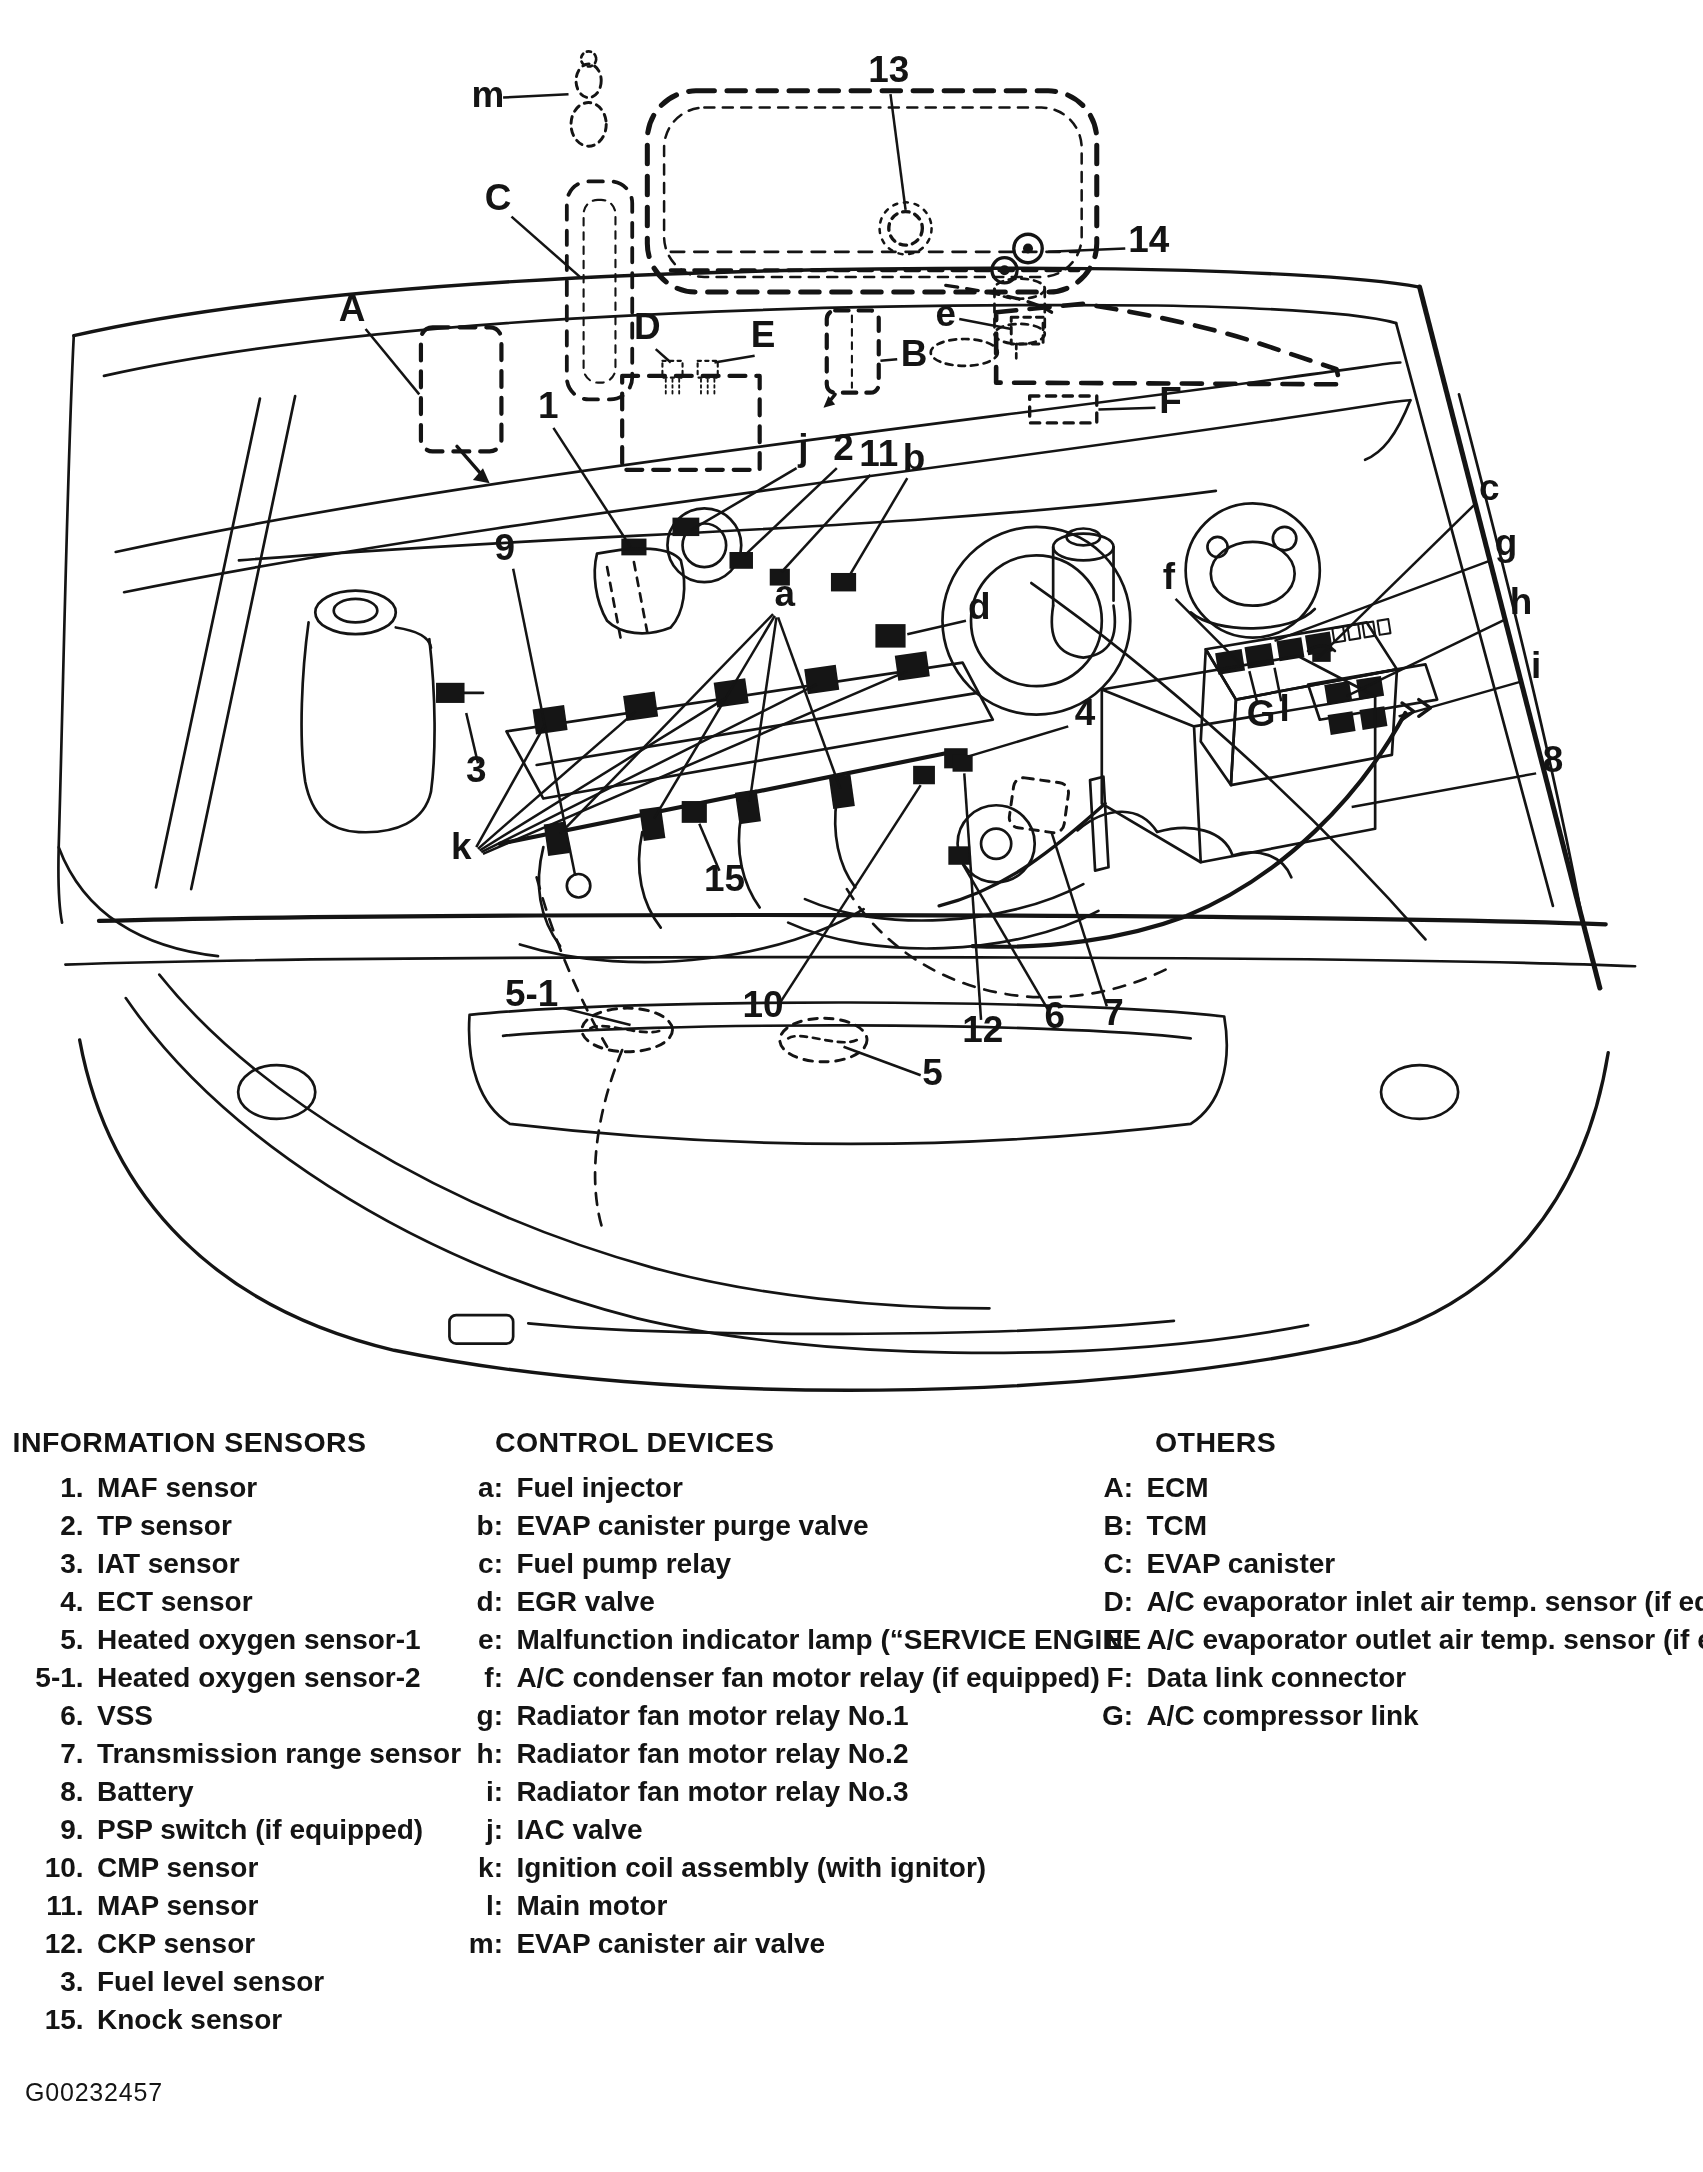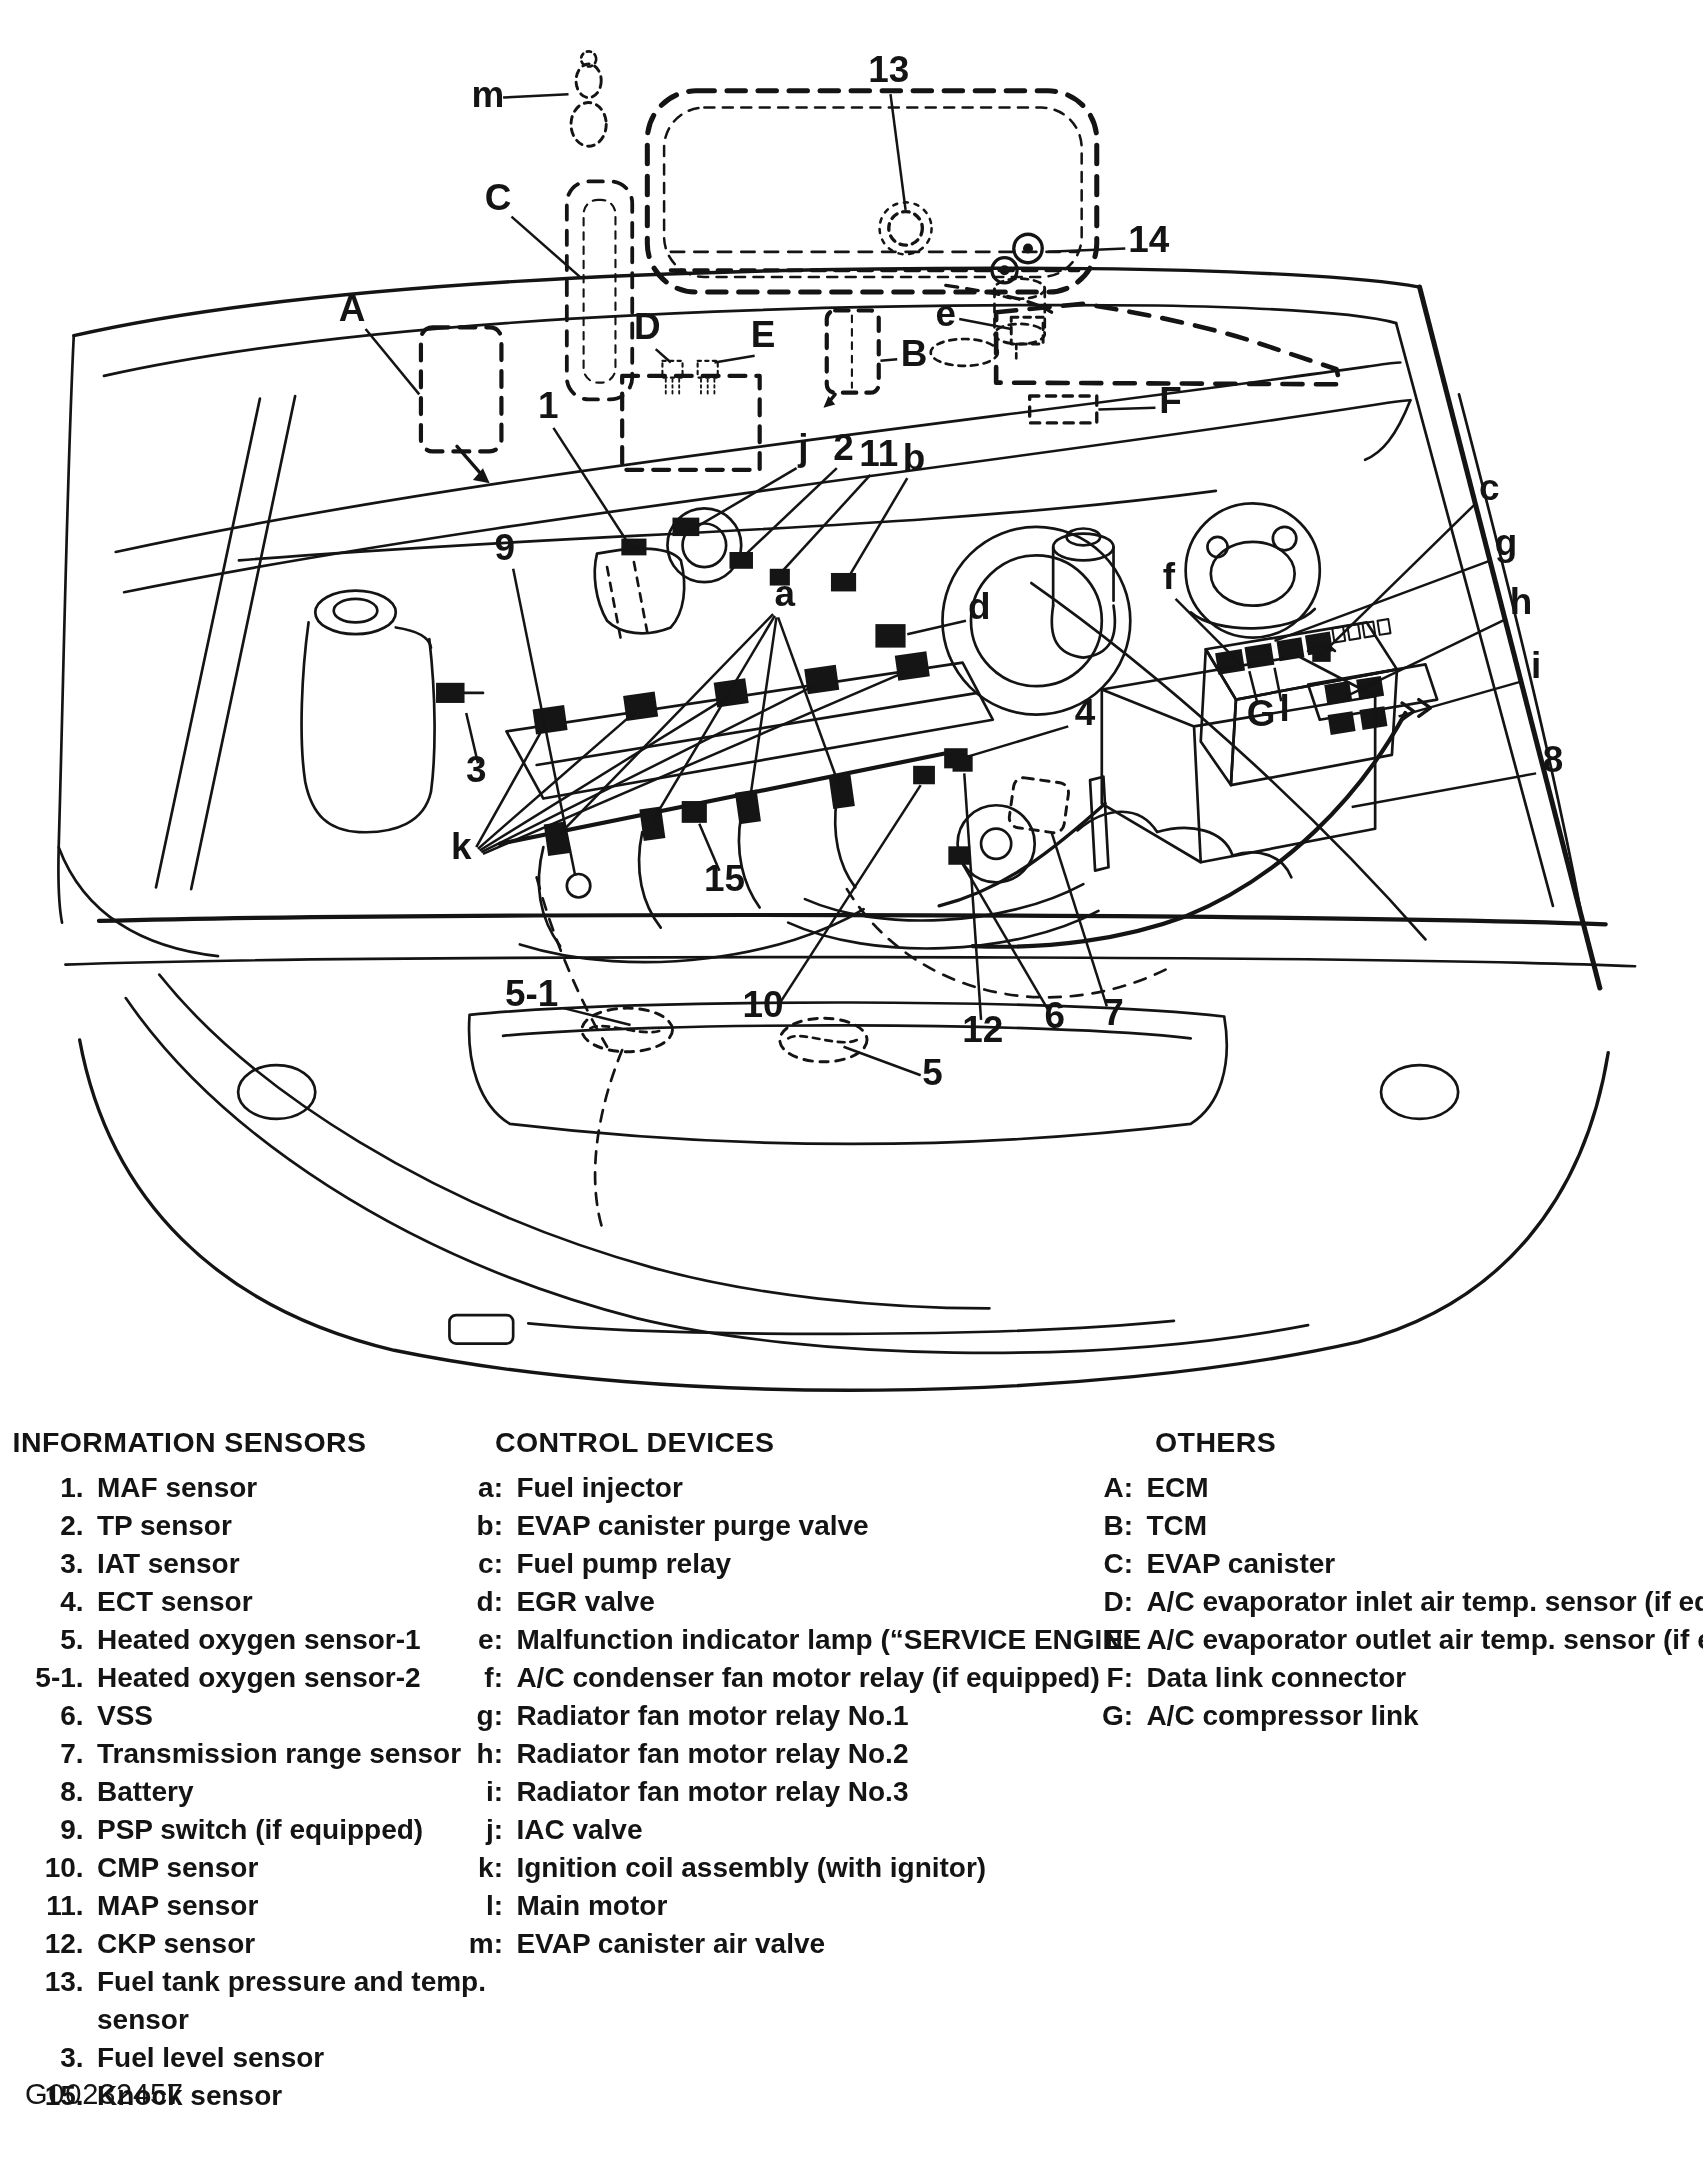--- a/index.html
+++ b/index.html
@@ -8,21 +8,21 @@
   #diagram{position:absolute;left:0;top:0;width:1703px;height:1426px;}
   svg text{font-family:"Liberation Sans",sans-serif;font-weight:700;fill:#141414;}
   .lg-col{position:absolute;}
   .lg-head{position:absolute;font-size:28.5px;font-weight:700;letter-spacing:0.4px;
            text-align:left;white-space:nowrap;}
   .lg-rows{position:absolute;}
   .lg-row{display:flex;align-items:flex-start;line-height:38px;font-size:28px;font-weight:700;}
   .lg-key{flex:none;text-align:right;padding-right:13.4px;white-space:nowrap;}
   .lg-lab{flex:none;}
   .lg-lab div{line-height:38px;}
-  #fig-code{position:absolute;font-size:29px;font-weight:400;letter-spacing:0.8px;}
+  #fig-code{position:absolute;font-size:25px;font-weight:400;letter-spacing:0.8px;}
 </style>
 </head>
 <body>
 
 <div id="page">
 
   <div id="diagram">
   <svg width="1703" height="1426" viewBox="0 0 2031 1700">
     <g fill="none" stroke="#141414" stroke-width="3.2" stroke-linecap="round" stroke-linejoin="round">
 
@@ -400,27 +400,20 @@
             <div>MAP sensor</div>
           </div>
         </div>
         <div class="lg-row">
           <span class="lg-key" style="width: 71px;">12.</span>
           <div class="lg-lab">
             <div>CKP sensor</div>
           </div>
         </div>
         <div class="lg-row">
-          <span class="lg-key" style="width: 71px;">13.</span>
-          <div class="lg-lab">
-            <div>Fuel tank pressure and temp.</div>
-            <div>sensor</div>
-          </div>
-        </div>
-        <div class="lg-row">
           <span class="lg-key" style="width: 71px;">3.</span>
           <div class="lg-lab">
             <div>Fuel level sensor</div>
           </div>
         </div>
         <div class="lg-row">
           <span class="lg-key" style="width: 71px;">15.</span>
           <div class="lg-lab">
             <div>Knock sensor</div>
           </div>

